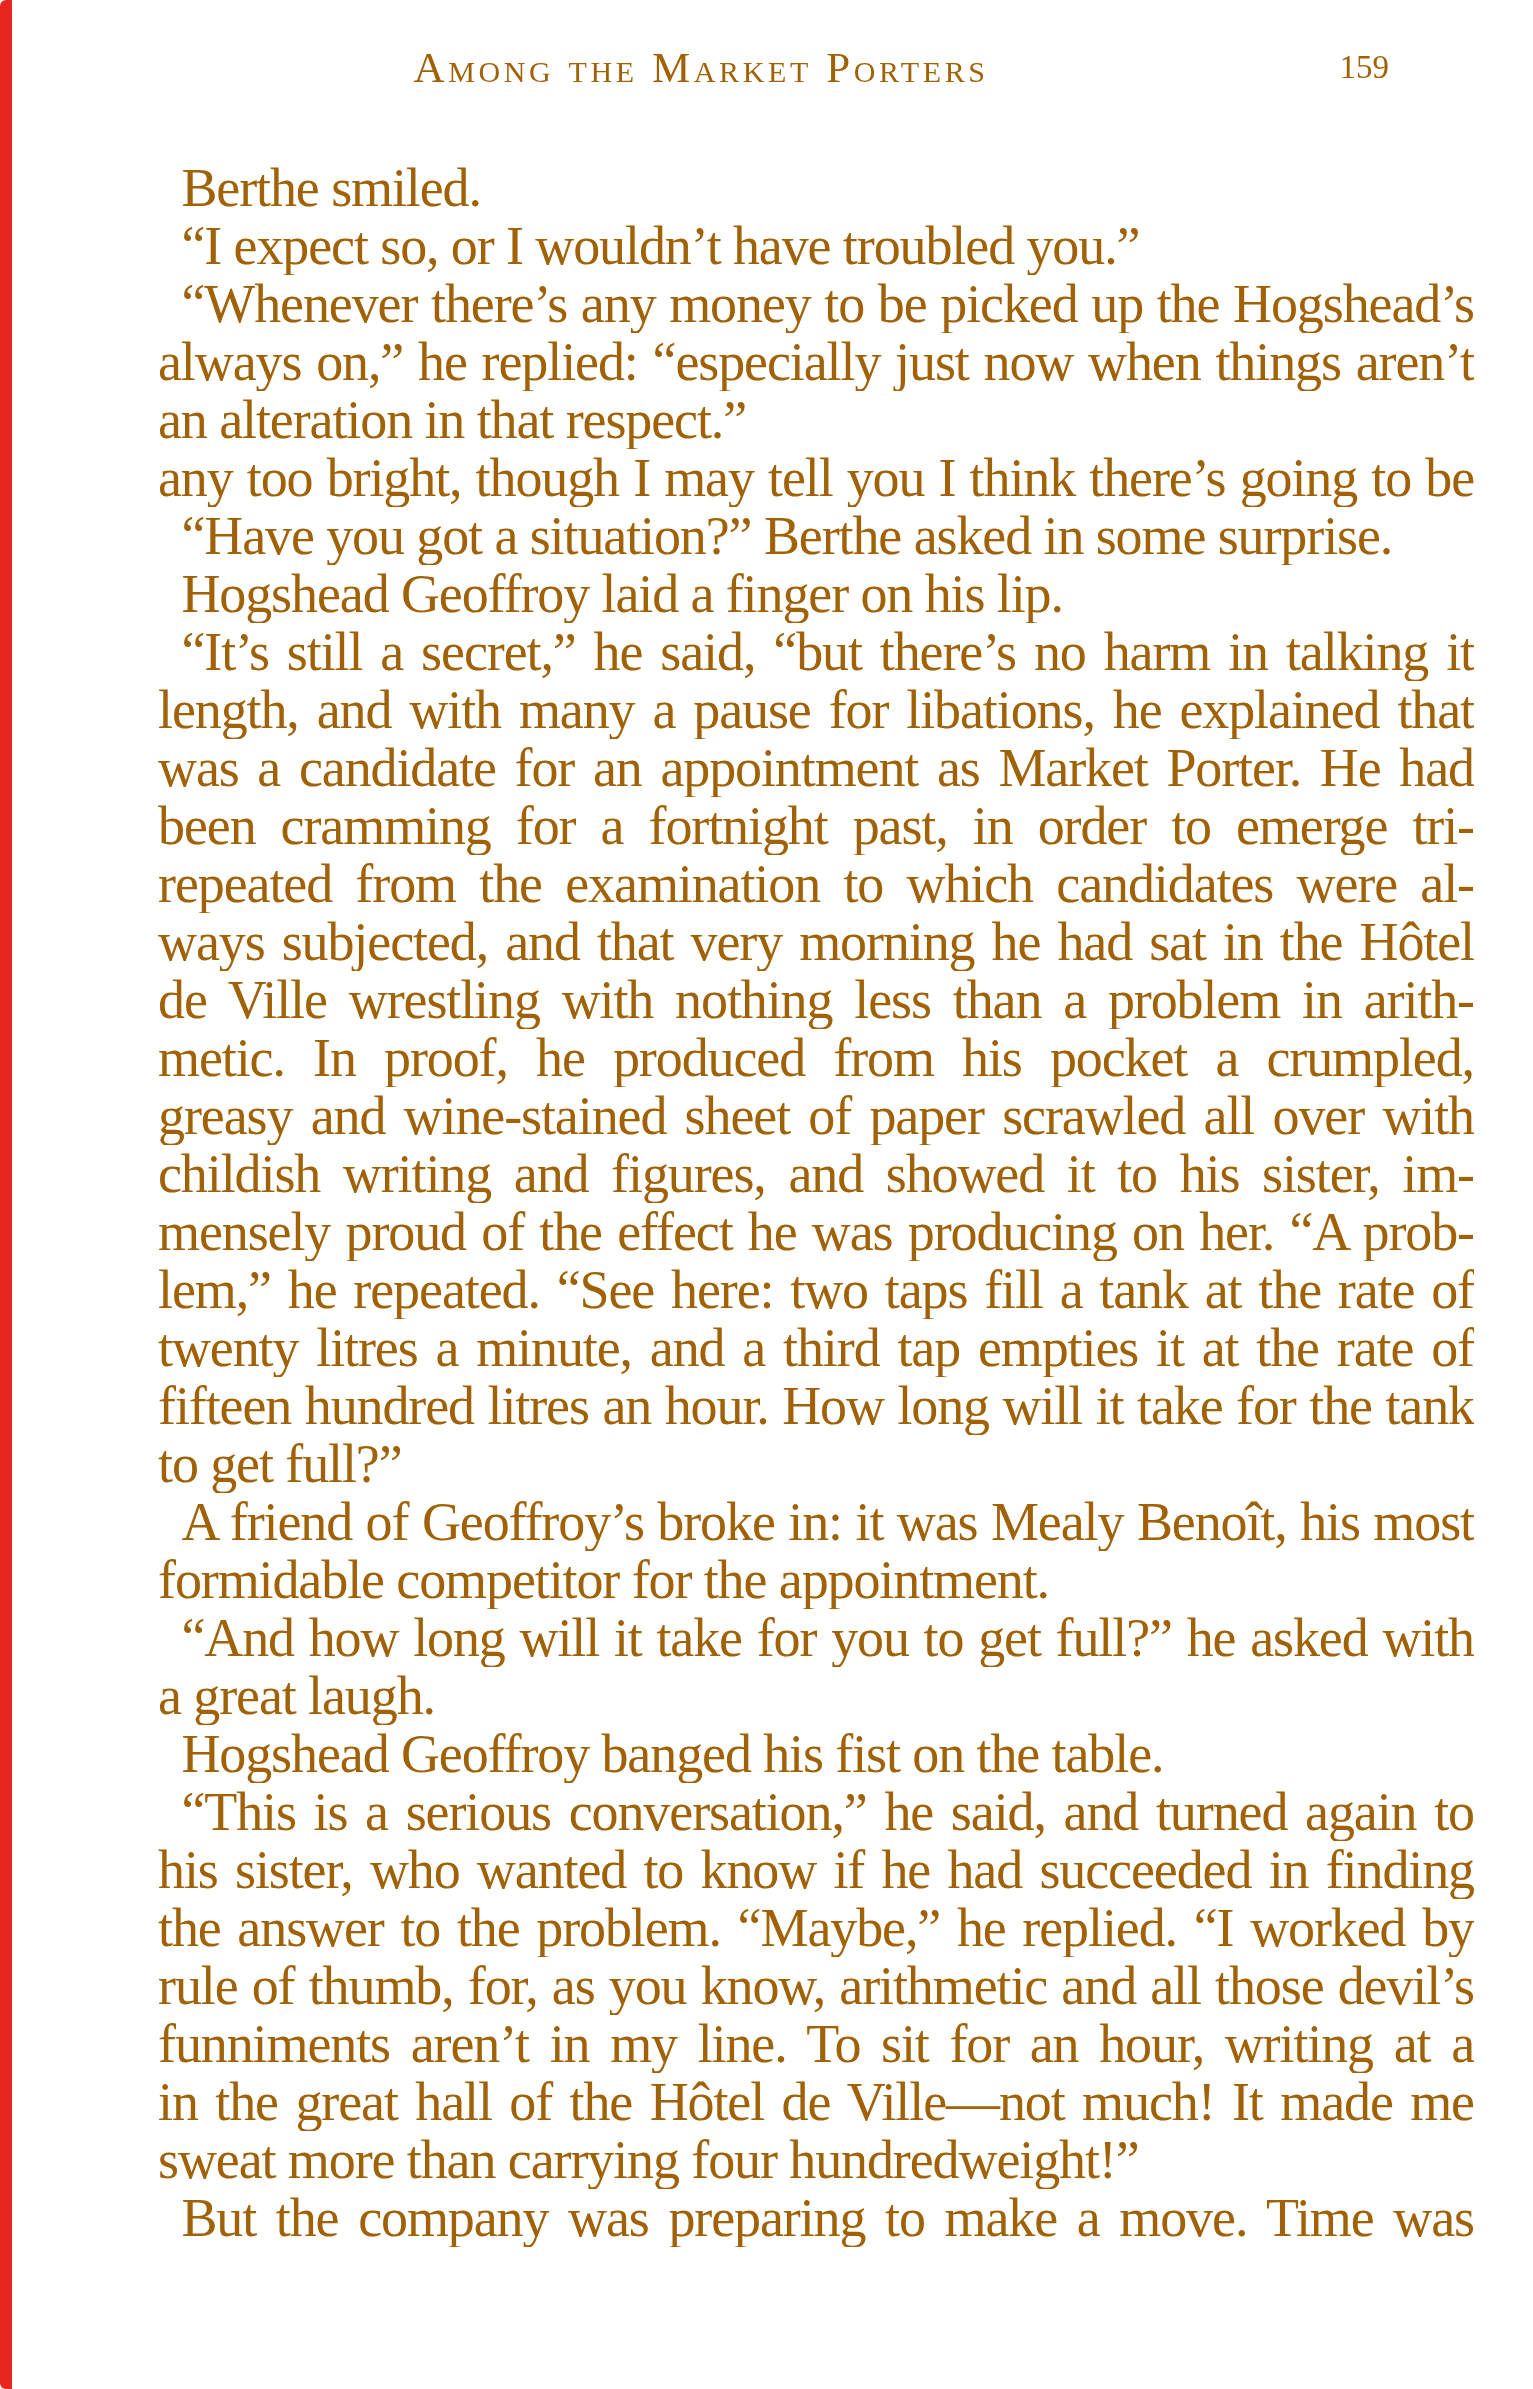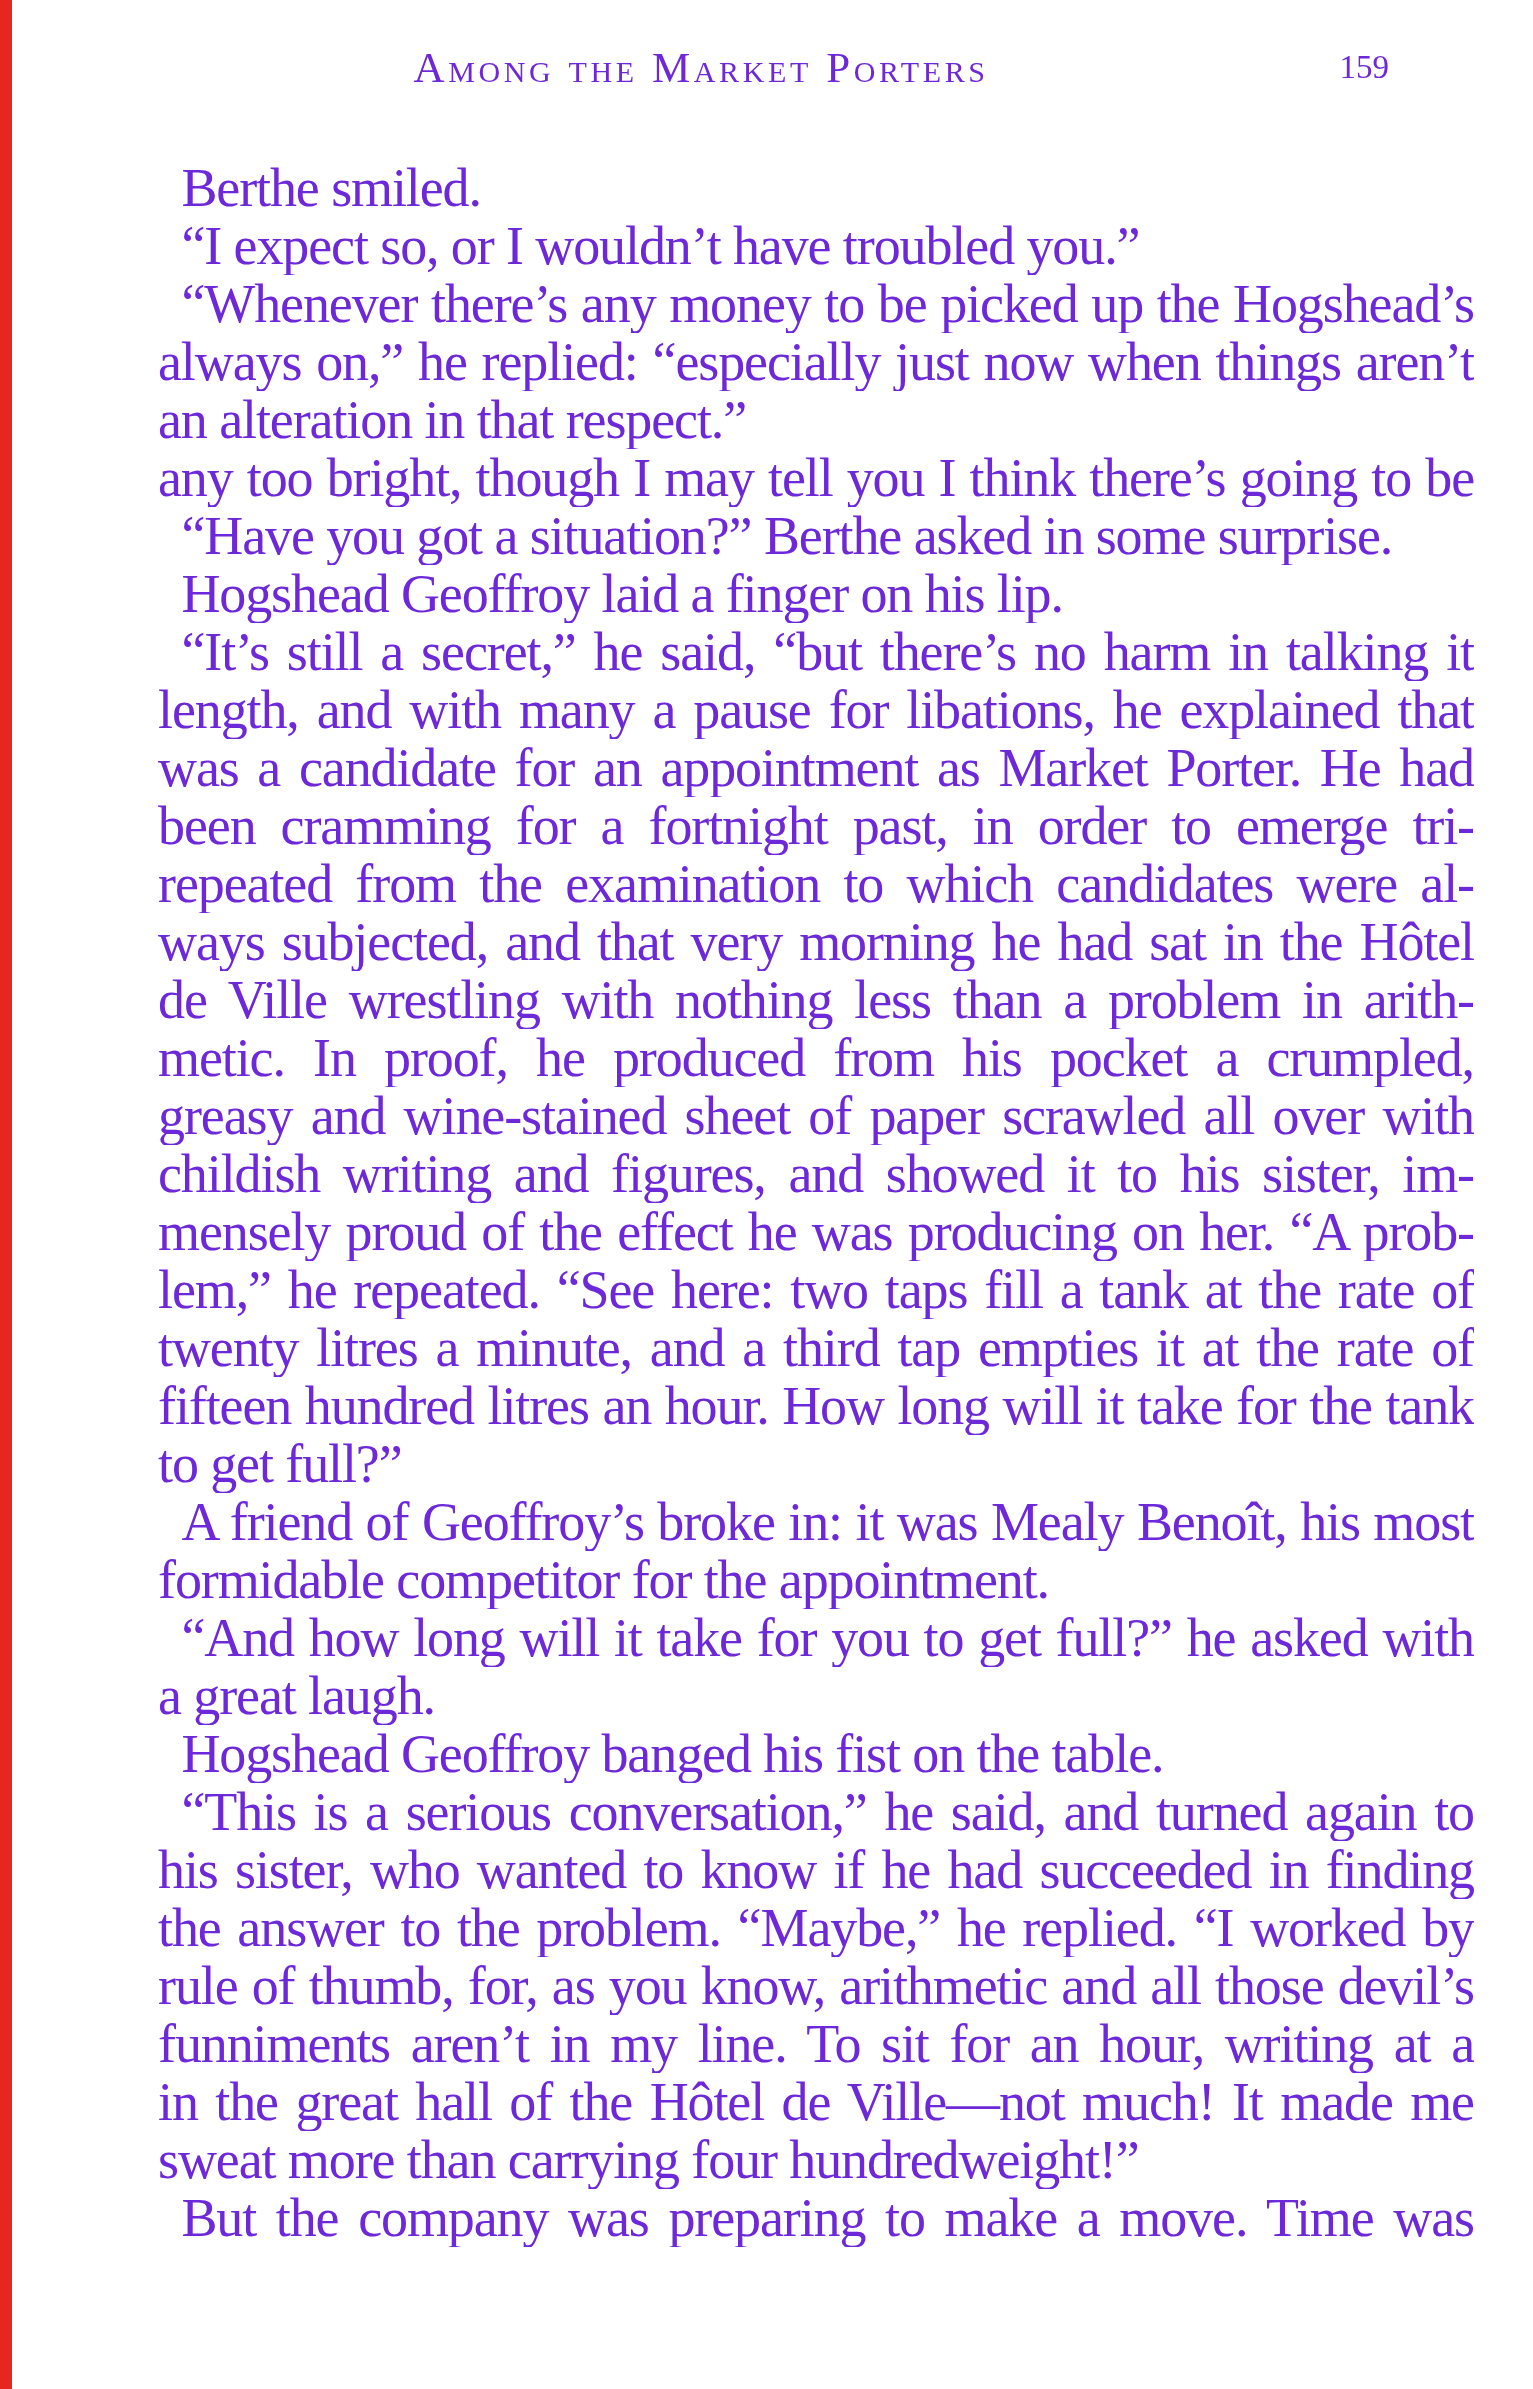--- a/index.html
+++ b/index.html
@@ -61,21 +61,21 @@
     text-align: justify;
     text-align-last: left;
     text-justify: inter-word;
   }
   .line.fill { text-align-last: justify; }
   .line.indent { text-indent: 23.4px; }
 </style>
 </head>
 <body>
 
-<div class="page" style="background: rgb(255, 255, 255); color: #6d28d9;">
+<div class="page" style="background: rgb(255, 255, 255); color: #a16207; border-radius: 6px;">
 
   <div class="edge-stripe" style="background: rgb(230, 38, 31);"></div>
 
   <div class="running-head">
     <span class="head-title">Among the Market Porters</span>
     <span class="folio">159</span>
   </div>
 
   <div class="text-block">
       <div class="line indent">Berthe smiled.</div>

